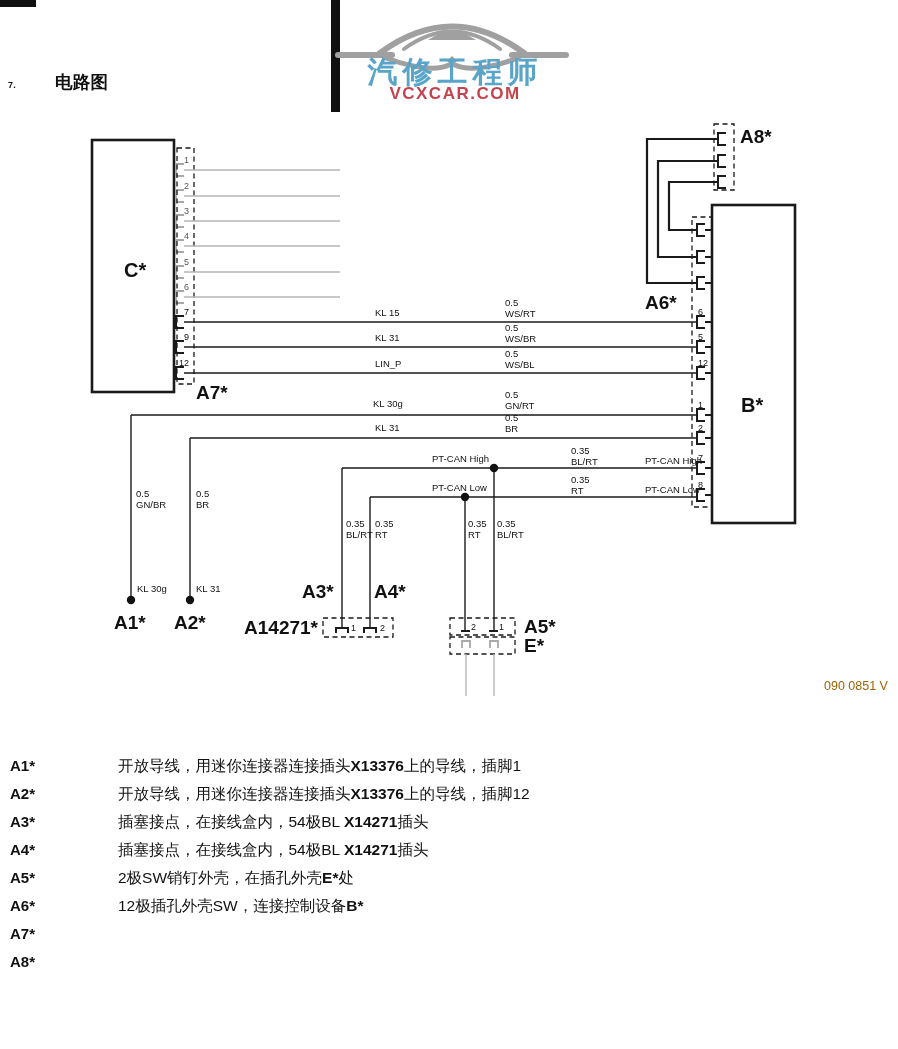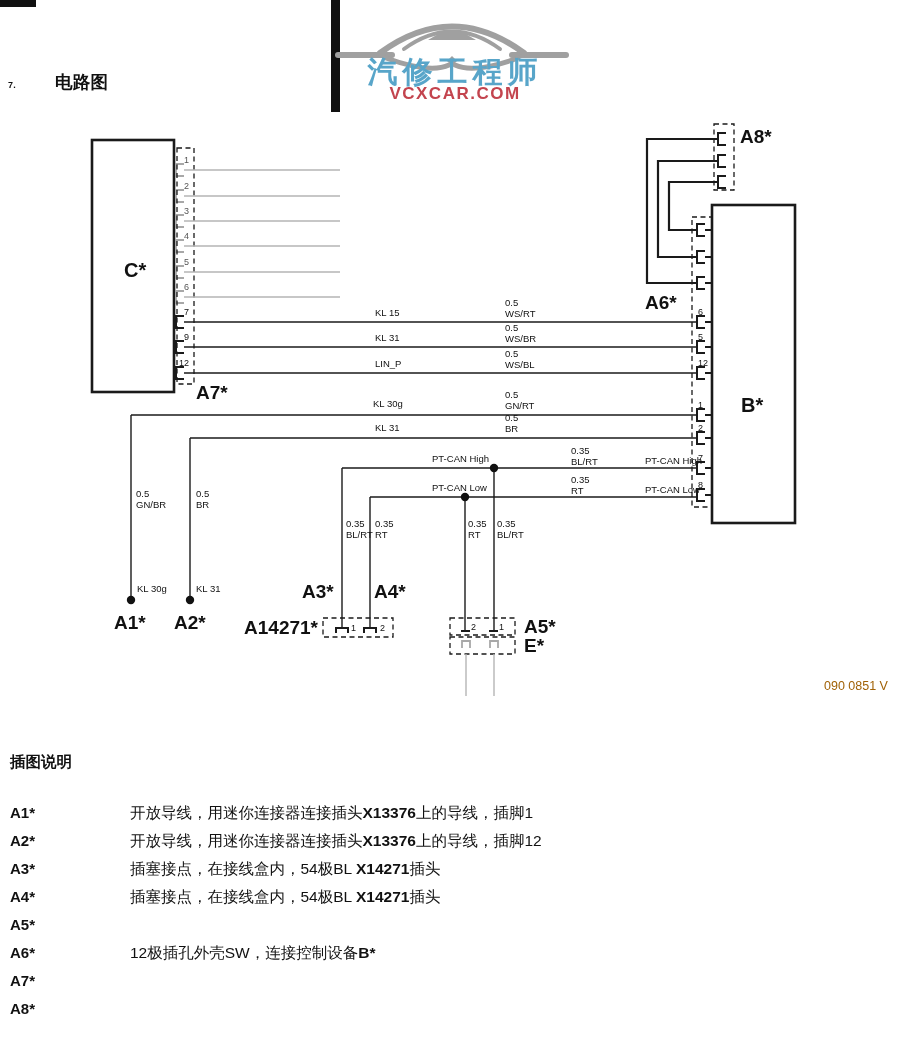--- a/index.html
+++ b/index.html
@@ -12,21 +12,21 @@
   
   .logo-title{left:330px;top:52px;width:250px;text-align:center;font-size:30px;font-weight:bold;letter-spacing:5px;}
   .logo-site{left:330px;top:84px;width:250px;text-align:center;font-size:17px;font-weight:bold;letter-spacing:1.5px;}
   
   .figcode{left:824px;top:679px;font-size:12.5px;color:#a16207;}
   
   .legend{left:10px;top:752px;width:870px;}
   .legend h2{margin:0 0 26px 0;font-size:15.5px;font-weight:bold;}
   .lrow{display:flex;line-height:28px;}
   .lkey{width:108px;font-weight:bold;font-size:15px;}
-  .ltext{font-size:15.5px;margin-left:12px;}
+  .ltext{font-size:15.5px;}
   
   svg{position:absolute;left:0;top:0;}
   svg text{font-family:"Liberation Sans",sans-serif;fill:#111;}
   .blk{stroke:#1a1a1a;stroke-width:1.4;fill:none;}
   .thk{stroke:#1a1a1a;stroke-width:2.2;fill:none;}
   .gry{stroke:#b5b5b5;stroke-width:1.4;fill:none;}
   .box{stroke:#1a1a1a;stroke-width:2.6;fill:#fff;}
   .dsh{stroke:#1a1a1a;stroke-width:1.3;fill:none;stroke-dasharray:5 3.5;}
   .pin{stroke:#1a1a1a;stroke-width:2;fill:none;}
   .ping{stroke:#a8a8a8;stroke-width:1.8;fill:none;}
@@ -240,40 +240,40 @@
   <div class="abs sec-head">
     <span class="num">7.</span><span>电路图</span>
   </div>
 
   <div class="abs logo-title" style="color:#58a5c9">汽修工程师</div>
   <div class="abs logo-site" style="color:#c3444e">VCXCAR.COM</div>
 
   <div class="abs figcode">090 0851 V</div>
 
   <div class="abs legend">
-    <h2>插图说明</h2>
 
     <div class="lrow">
       <span class="lkey">A1*</span>
       <span class="ltext"><span>开放导线，用迷你连接器连接插头</span><b>X13376</b><span>上的导线，插脚1</span></span>
     </div>
     <div class="lrow">
       <span class="lkey">A2*</span>
       <span class="ltext"><span>开放导线，用迷你连接器连接插头</span><b>X13376</b><span>上的导线，插脚12</span></span>
     </div>
     <div class="lrow">
       <span class="lkey">A3*</span>
       <span class="ltext"><span>插塞接点，在接线盒内，54极BL </span><b>X14271</b><span>插头</span></span>
     </div>
     <div class="lrow">
       <span class="lkey">A4*</span>
       <span class="ltext"><span>插塞接点，在接线盒内，54极BL </span><b>X14271</b><span>插头</span></span>
     </div>
     <div class="lrow">
       <span class="lkey">A5*</span>
+      <span class="ltext"><span>2极SW销钉外壳，在插孔外壳</span><b>E*</b><span>处</span></span>
     </div>
     <div class="lrow">
       <span class="lkey">A6*</span>
       <span class="ltext"><span>12极插孔外壳SW，连接控制设备</span><b>B*</b><span></span></span>
     </div>
     <div class="lrow">
       <span class="lkey">A7*</span>
     </div>
     <div class="lrow">
       <span class="lkey">A8*</span>

